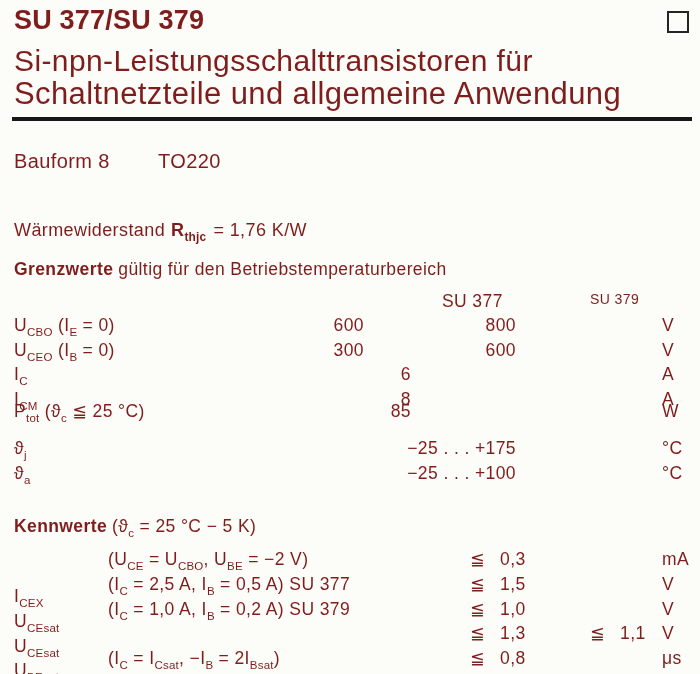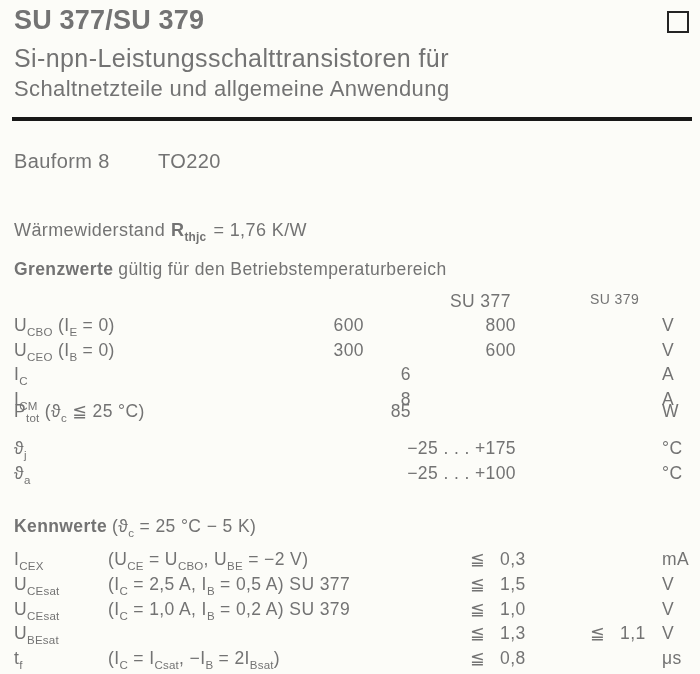--- a/index.html
+++ b/index.html
@@ -1,46 +1,46 @@
 <!DOCTYPE html>
 <html><head>
 <meta charset="utf-8">
 <style>
   html,body{margin:0;padding:0;background:#e8e8e4;}
   .sheet{
     position:relative;width:700px;height:674px;margin:0 auto;
     background:#fcfcf8;
     font-family:"Liberation Sans","DejaVu Sans",sans-serif;
-    color:#737373;overflow:hidden;letter-spacing:0.4px;
+    color:#7f1d1d;overflow:hidden;letter-spacing:0.4px;
   }
   .abs{position:absolute;}
   .title{left:14px;top:5px;font-size:27px;font-weight:bold;letter-spacing:0.2px;}
-  .sub1{left:14px;top:44px;font-size:25px;font-weight:400;}
-  .sub2{left:14px;top:76px;font-size:22px;font-weight:400;}
+  .sub1{left:14px;top:44px;font-size:30px;font-weight:400;}
+  .sub2{left:14px;top:76px;font-size:31px;font-weight:400;}
   .rule{left:12px;top:117px;width:680px;height:4px;background:#181818;}
   .corner{left:667px;top:11px;width:18px;height:18px;border:2px solid #242424;background:#fcfcf8;}
   .bau-label{left:14px;top:150px;font-size:20px;}
   .bau-value{left:158px;top:150px;font-size:20px;}
   .thermal{left:14px;top:220px;font-size:18px;}
   .thermal b{margin:0 5px 0 6px;}
   .thermal .tail{margin-left:2px;}
   .sec-head{left:14px;font-size:17.5px;}
   .sec-head .rest{margin-left:5px;}
   .g-head{top:259px;}
   .k-head{top:516px;}
-  .colhead377{left:442px;top:291px;font-size:17.5px;margin-left:8px;}
+  .colhead377{left:442px;top:291px;font-size:17.5px;}
   .colhead379{left:590px;top:291px;font-size:14px;}
   .row{left:0;width:564px;height:26px;font-size:17.5px;}
   .c-label{position:absolute;left:14px;white-space:nowrap;}
   .c-v377{position:absolute;right:200px;}
   .c-vc{position:absolute;right:153px;}
   .c-v379{position:absolute;right:48px;white-space:nowrap;}
   .c-range{position:absolute;right:48px;white-space:nowrap;}
   .c-unit{position:absolute;left:662px;white-space:nowrap;}
-  .c-sym{position:absolute;left:14px;white-space:nowrap;}
+  .c-sym{position:absolute;left:14px;white-space:nowrap;margin-top:37px;}
   .c-cond{position:absolute;left:108px;white-space:nowrap;}
   .c-op1{position:absolute;left:470px;}
   .c-val1{position:absolute;left:500px;}
   .c-op2{position:absolute;left:590px;}
   .c-val2{position:absolute;left:620px;}
   sub{font-size:0.66em;letter-spacing:0.2px;}
 </style>
 </head>
 <body>
 

